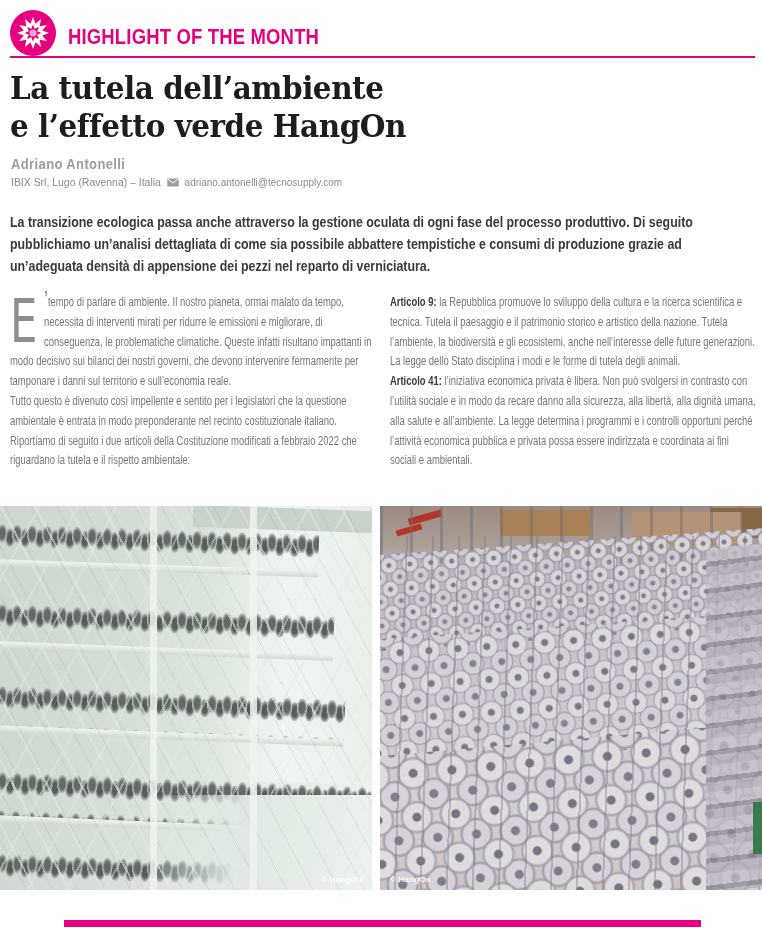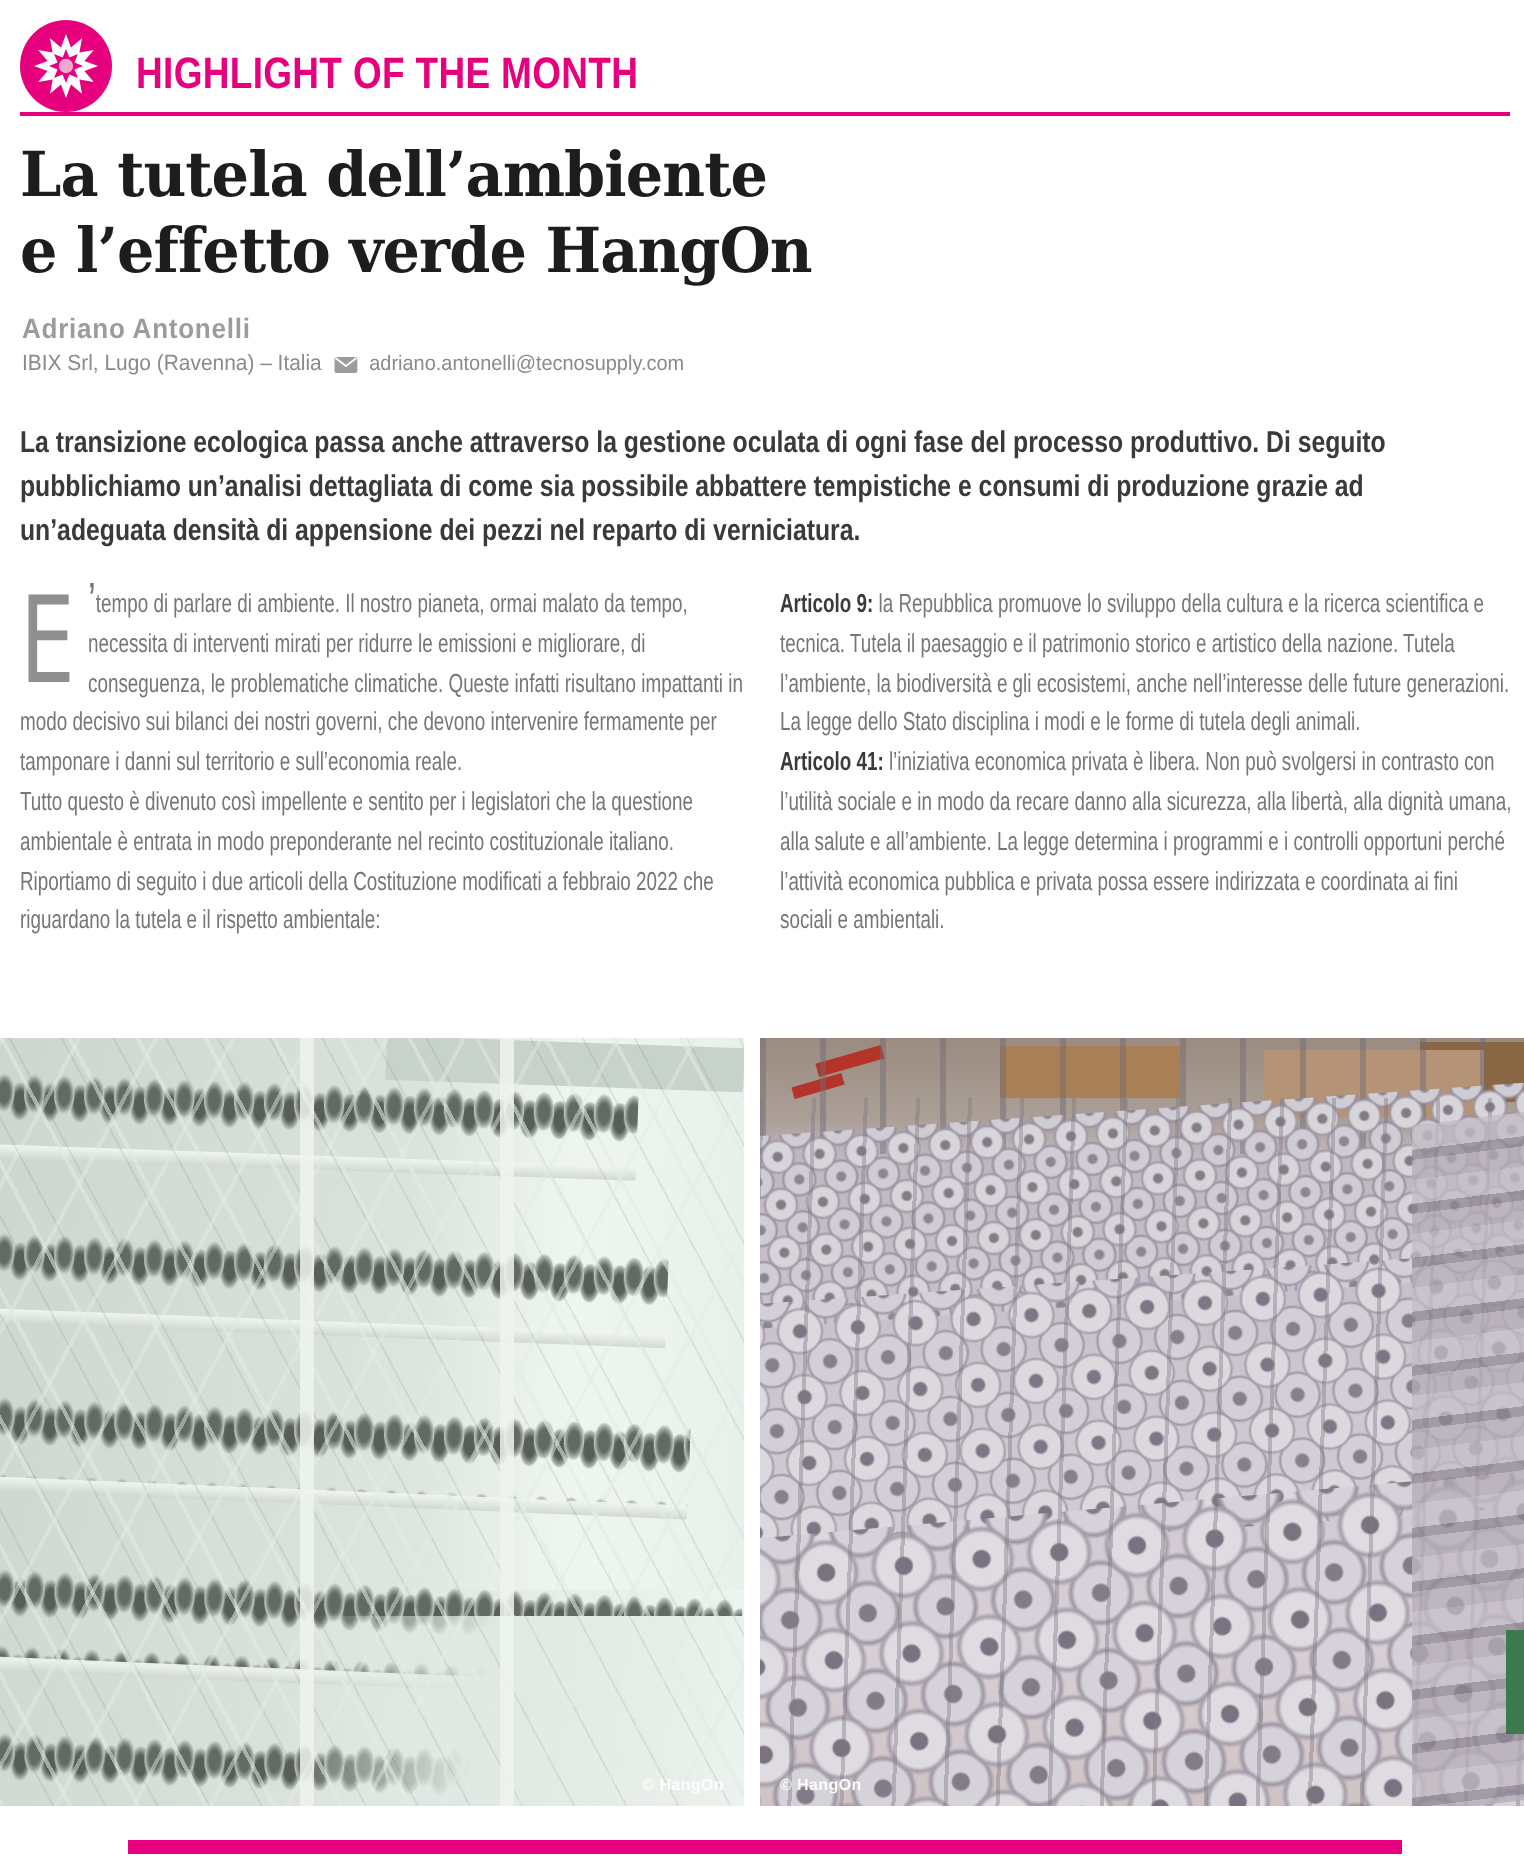--- a/index.html
+++ b/index.html
@@ -54,21 +54,21 @@
   .col-right { left:390px; }
   .col p { margin:0; }
   .col b { color:#3a3a39; }
   .dropcap {
     float:left; font-family:"DejaVu Sans", sans-serif; font-size:60px;
     line-height:50px; color:#8f8f8e; margin:4px 9px 0 0; font-weight:400;
   }
   .dropcap-apos { font-size:24px; line-height:14px; vertical-align:-2px; color:#767675; }
 
   
-  .photo { position:absolute; top:519px; height:384px; overflow:hidden;text-decoration:underline; }
+  .photo { position:absolute; top:506px; height:384px; overflow:hidden;text-decoration:underline; }
   .photo-left  { left:0;     width:372px; background:linear-gradient(100deg,#ccd6cf 0%,#d8e1da 45%,#e7eee8 75%,#eef4ef 100%); }
   .photo-right { left:380px; width:382px; background:linear-gradient(#a79a90 0%,#bfb7c0 14%,#cdc6d0 45%,#d6cfd5 80%,#cfc3c4 100%); }
   .photo * { position:absolute; }
 
   
   .lp-light { top:0; right:0; width:42%; height:72%;
     background:linear-gradient(90deg, rgba(238,244,240,0) 0%, rgba(240,246,242,0.85) 45%, #e9f0ea 100%); }
   .lp-beam { top:2px; left:52%; right:0; height:22px; background:#c7d2ca; transform:rotate(2deg); }
   .lp-floor { bottom:0; right:0; width:58%; height:95px;
     background:linear-gradient(100deg, rgba(223,232,226,0) 0%, #dfe8e2 40%, #ecf2ed 100%); }

